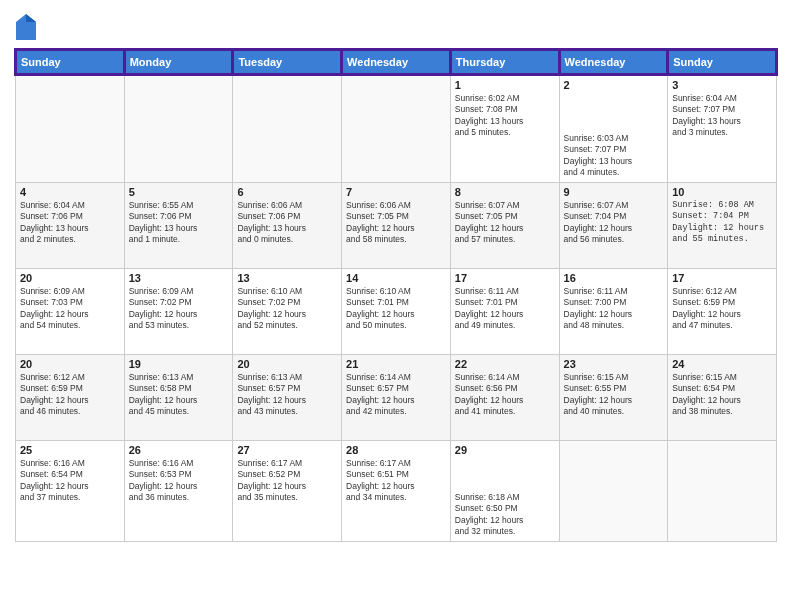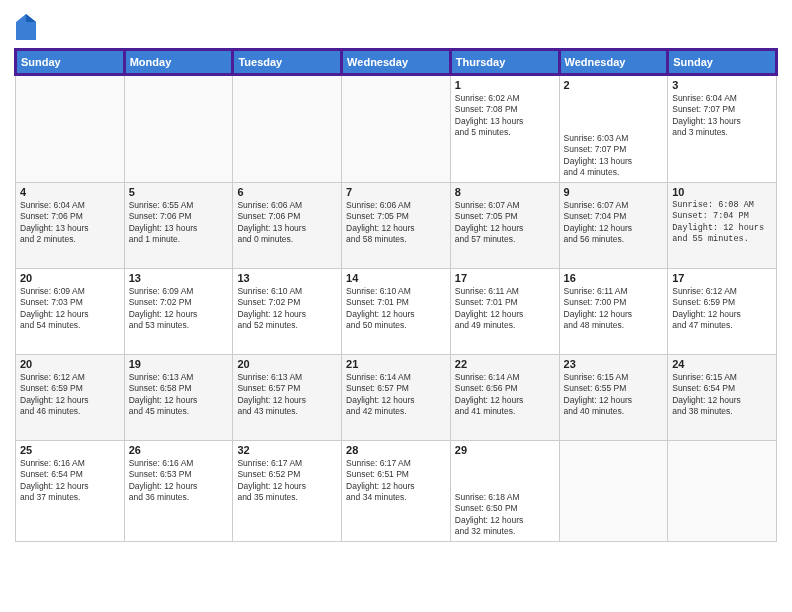--- a/index.html
+++ b/index.html
@@ -327,21 +327,21 @@
 and 37 minutes.</div>
           </td>
           <td>
             <span class="day-num">26</span>
             <div class="day-info" style="white-space: pre-line;">Sunrise: 6:16 AM
 Sunset: 6:53 PM
 Daylight: 12 hours
 and 36 minutes.</div>
           </td>
           <td>
-            <span class="day-num">32</span>
+            <span class="day-num">27</span>
             <div class="day-info" style="white-space: pre-line;">Sunrise: 6:17 AM
 Sunset: 6:52 PM
 Daylight: 12 hours
 and 35 minutes.</div>
           </td>
           <td>
             <span class="day-num">28</span>
             <div class="day-info" style="white-space: pre-line;">Sunrise: 6:17 AM
 Sunset: 6:51 PM
 Daylight: 12 hours

